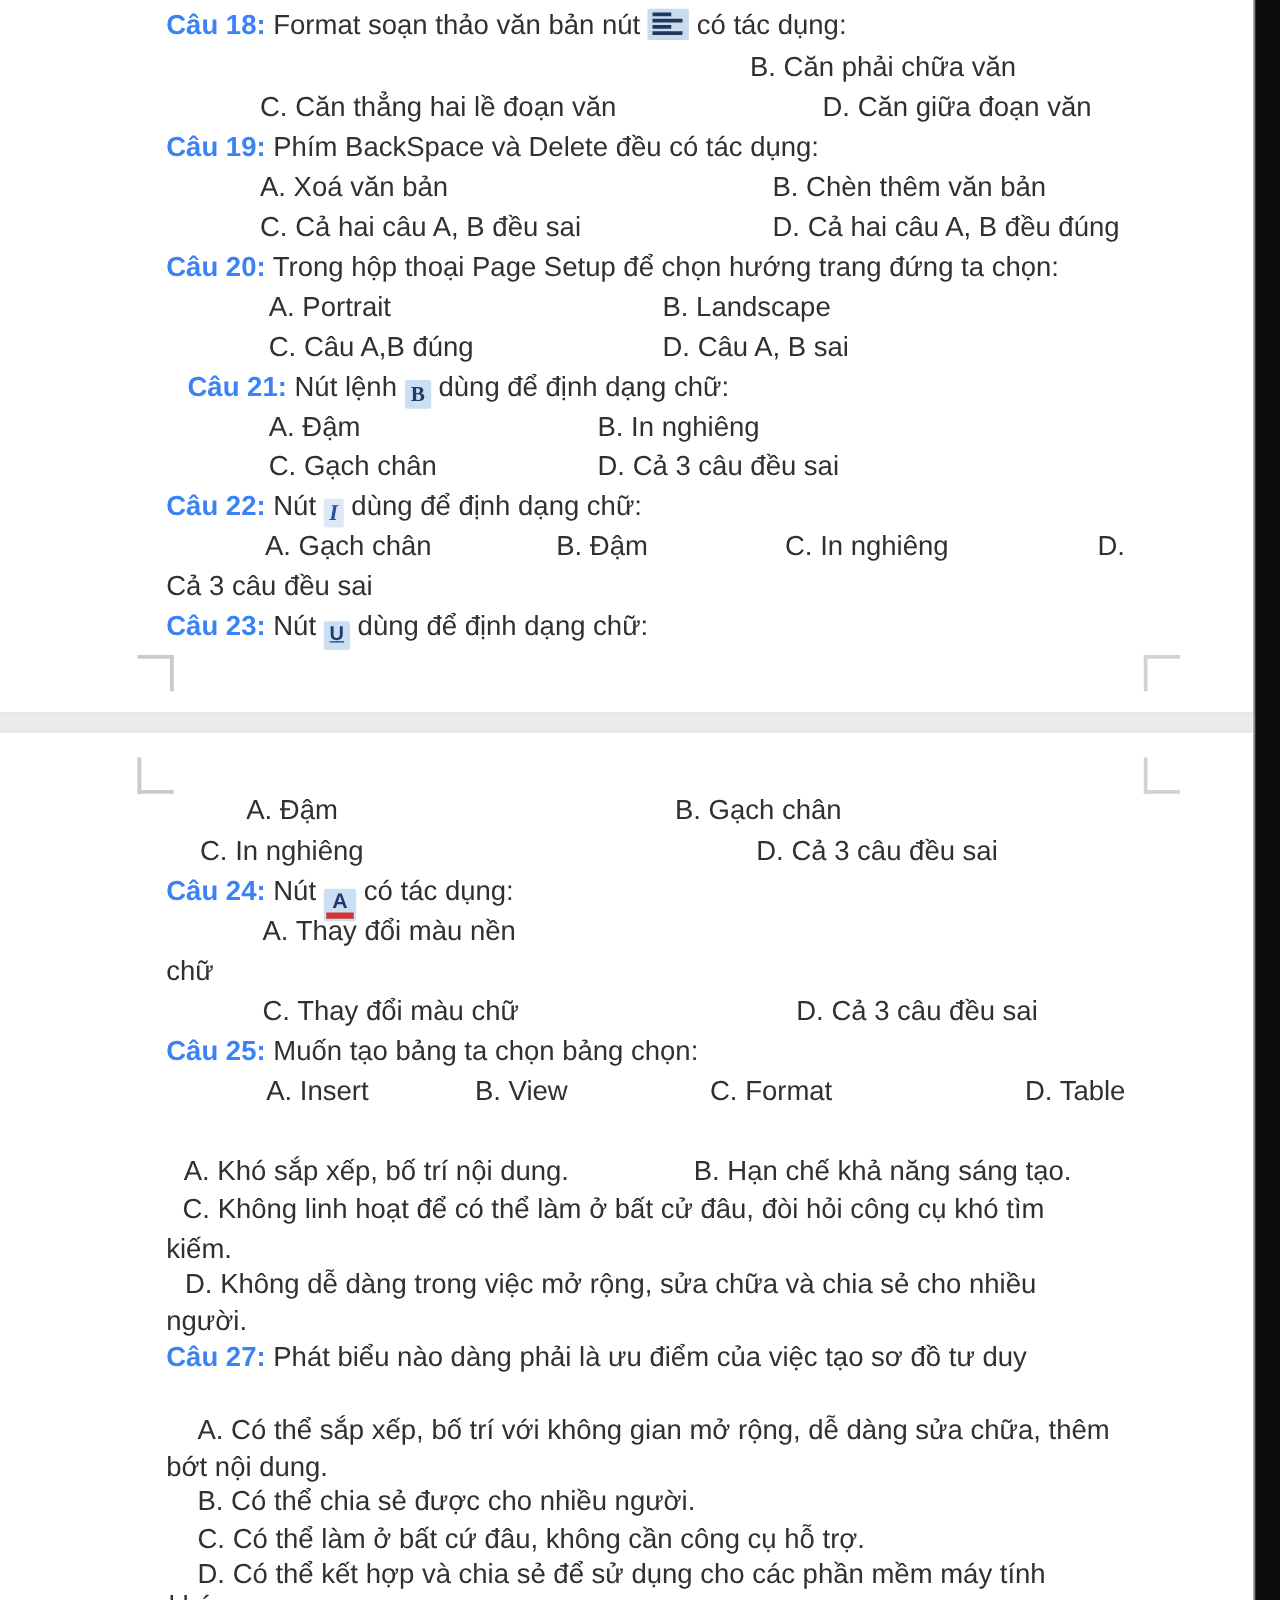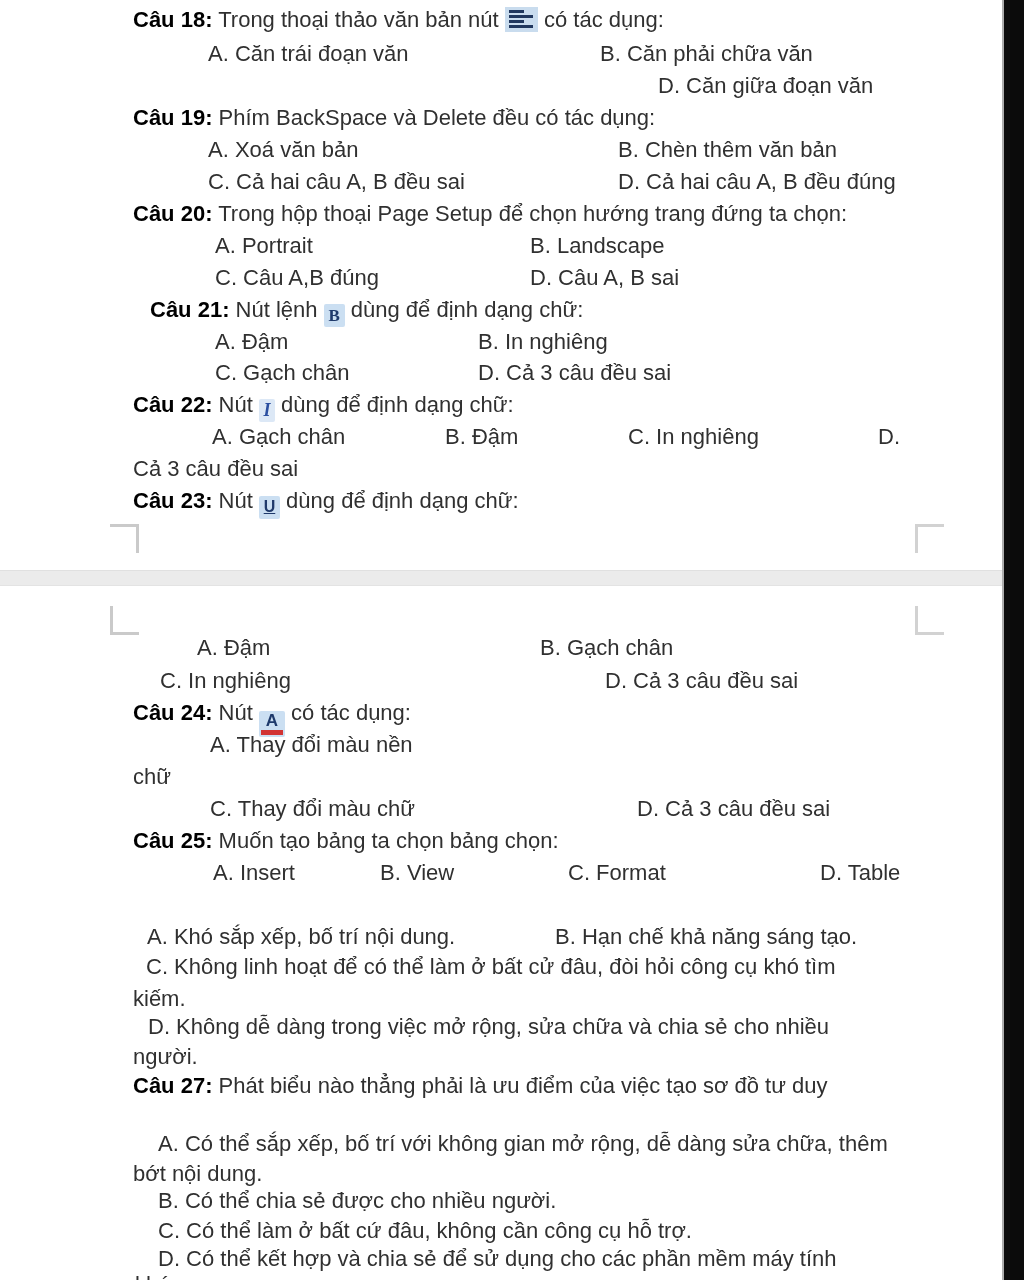--- a/index.html
+++ b/index.html
@@ -2,21 +2,21 @@
 <html><head>
 <meta charset="utf-8">
 <style>
   html,body{margin:0;padding:0;background:#ffffff;}
   .screen{
     position:relative;width:1024px;height:1280px;background:#ffffff;overflow:hidden;
     font-family:"Liberation Sans","DejaVu Sans",sans-serif;color:#303030;
   }
   .content{position:absolute;inset:0;filter:blur(0.3px);}
   .line{position:absolute;white-space:nowrap;font-size:22px;line-height:27px;color:#303030;}
-  .qlabel{font-weight:700;color:#000000;}
+  .qlabel{font-weight:700;color:#3b82f6;}
   
   .tbtn{
     display:inline-block;vertical-align:-4px;text-align:center;
     background:#cbdff2;color:#1f3a6b;border-radius:2px;
   }
   .tbtn-align{width:33px;height:25px;vertical-align:-5px;}
   .tbtn-bold{width:21px;height:23px;font-family:"Liberation Serif",serif;font-weight:700;font-size:17px;line-height:23px;}
   .tbtn-italic{width:16px;height:23px;font-family:"Liberation Serif",serif;font-weight:700;font-style:italic;font-size:18px;line-height:23px;background:#dce8f6;color:#2b4fa0;}
   .tbtn-underline{width:21px;height:23px;font-weight:700;font-size:16px;line-height:22px;text-decoration:underline;}
   .tbtn-fontcolor{width:26px;height:26px;position:relative;font-weight:700;font-size:17px;line-height:19px;vertical-align:-6px;}
@@ -31,31 +31,31 @@
   .mark-p2-right{left:915px;top:606px;border-left:3px solid #d2d2d2;border-bottom:3px solid #d2d2d2;}
   
   .edgebar{position:absolute;right:0;top:0;width:20px;height:1280px;background:#0b0b0b;border-left:2px solid #aeaeae;}
 </style>
 </head>
 <body>
 
 <div class="screen">
   <div class="content">
 
-    <div class="line" style="left:133px;top:6px"><span class="qlabel">Câu 18:</span><span> Trong thoại thảo văn bản nút</span>
+    <div class="line" style="left:133px;top:6px"><span class="qlabel">Câu 18:</span><span> Format soạn thảo văn bản nút</span>
       <span class="tbtn tbtn-align"><svg width="33" height="25" viewBox="0 0 33 25">
             <rect x="0" y="0" width="33" height="25" fill="#c9dcee"></rect>
             <rect x="4" y="3" width="15" height="3" fill="#20375e"></rect>
             <rect x="4" y="8" width="24" height="3" fill="#20375e"></rect>
             <rect x="4" y="13" width="15" height="3" fill="#20375e"></rect>
             <rect x="4" y="18" width="24" height="3" fill="#20375e"></rect>
           </svg></span>
       <span>có tác dụng:</span></div>
-    <div class="line" style="left:208px;top:40px">A. Căn trái đoạn văn</div>
     <div class="line" style="left:600px;top:40px">B. Căn phải chữa văn</div>
+    <div class="line" style="left:208px;top:72px">C. Căn thẳng hai lề đoạn văn</div>
     <div class="line" style="left:658px;top:72px">D. Căn giữa đoạn văn</div>
 
     <div class="line" style="left:133px;top:104px"><span class="qlabel">Câu 19:</span><span> Phím BackSpace và Delete đều có tác dụng:</span></div>
     <div class="line" style="left:208px;top:136px">A. Xoá văn bản</div>
     <div class="line" style="left:618px;top:136px">B. Chèn thêm văn bản</div>
     <div class="line" style="left:208px;top:168px">C. Cả hai câu A, B đều sai</div>
     <div class="line" style="left:618px;top:168px">D. Cả hai câu A, B đều đúng</div>
 
     <div class="line" style="left:133px;top:200px"><span class="qlabel">Câu 20:</span><span> Trong hộp thoại Page Setup để chọn hướng trang đứng ta chọn:</span></div>
     <div class="line" style="left:215px;top:232px">A. Portrait</div>
@@ -109,21 +109,21 @@
     <div class="line" style="left:568px;top:859px">C. Format</div>
     <div class="line" style="left:820px;top:859px">D. Table</div>
 
     <div class="line" style="left:147px;top:923px">A. Khó sắp xếp, bố trí nội dung.</div>
     <div class="line" style="left:555px;top:923px">B. Hạn chế khả năng sáng tạo.</div>
     <div class="line" style="left:146px;top:953px">C. Không linh hoạt để có thể làm ở bất cử đâu, đòi hỏi công cụ khó tìm</div>
     <div class="line" style="left:133px;top:985px">kiếm.</div>
     <div class="line" style="left:148px;top:1013px">D. Không dễ dàng trong việc mở rộng, sửa chữa và chia sẻ cho nhiều</div>
     <div class="line" style="left:133px;top:1043px">người.</div>
 
-    <div class="line" style="left:133px;top:1072px"><span class="qlabel">Câu 27:</span><span> Phát biểu nào thẳng phải là ưu điểm của việc tạo sơ đồ tư duy</span></div>
+    <div class="line" style="left:133px;top:1072px"><span class="qlabel">Câu 27:</span><span> Phát biểu nào dàng phải là ưu điểm của việc tạo sơ đồ tư duy</span></div>
     <div class="line" style="left:158px;top:1130px">A. Có thể sắp xếp, bố trí với không gian mở rộng, dễ dàng sửa chữa, thêm</div>
     <div class="line" style="left:133px;top:1160px">bớt nội dung.</div>
     <div class="line" style="left:158px;top:1187px">B. Có thể chia sẻ được cho nhiều người.</div>
     <div class="line" style="left:158px;top:1217px">C. Có thể làm ở bất cứ đâu, không cần công cụ hỗ trợ.</div>
     <div class="line" style="left:158px;top:1245px">D. Có thể kết hợp và chia sẻ để sử dụng cho các phần mềm máy tính</div>
     <div class="line" style="left:135px;top:1271px">khác</div>
 
   </div>
 
   <div class="edgebar"></div>

